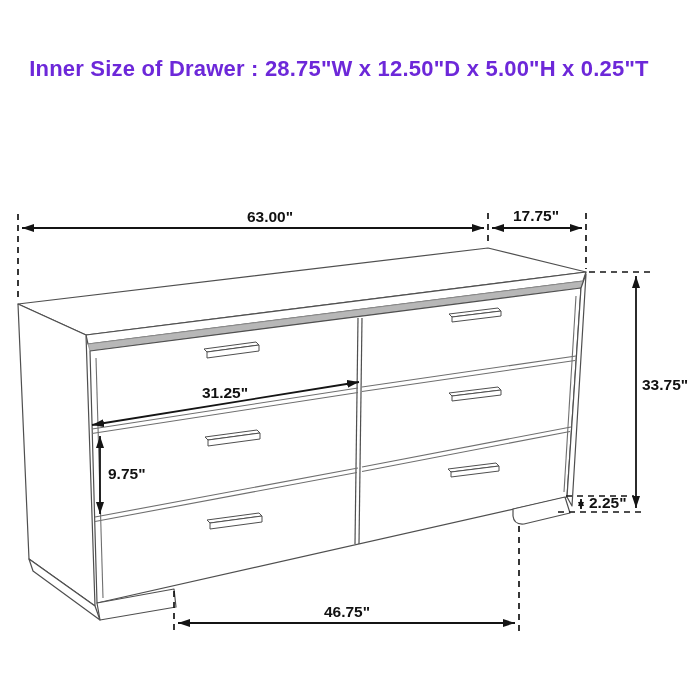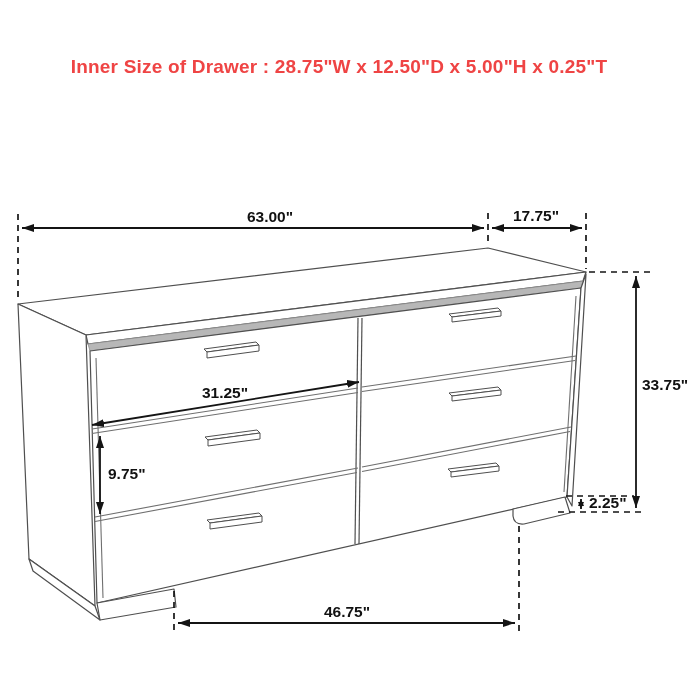--- a/index.html
+++ b/index.html
@@ -2,21 +2,21 @@
 <html><head>
 <meta charset="utf-8">
 <style>
   html,body{margin:0;padding:0;background:#e8e8e8;}
   .stage{
     position:relative;width:700px;height:700px;background:#ffffff;
     font-family:"Liberation Sans","DejaVu Sans",sans-serif;overflow:hidden;
   }
   .header-note{
     position:absolute;top:56px;left:0;right:22px;text-align:center;
-    font-size:19px;font-weight:bold;color:#ef4444;letter-spacing:0.2px;
+    font-size:22px;font-weight:bold;color:#6d28d9;letter-spacing:0.2px;
   }
   svg{position:absolute;top:0;left:0;}
   .furn{stroke:#4f4f4f;stroke-width:1.2;fill:#ffffff;stroke-linejoin:round;}
   .furn-line{stroke:#4f4f4f;stroke-width:1.2;fill:none;}
   .gapline{stroke:#6f6f6f;stroke-width:1.1;fill:none;}
   .edge-strip{fill:#b7b7b7;stroke:#8d8d8d;stroke-width:0.8;}
   .handle{stroke:#4f4f4f;stroke-width:1;fill:#ffffff;stroke-linejoin:round;}
   .dim{stroke:#141414;stroke-width:1.8;fill:none;}
   .dashline{stroke:#141414;stroke-width:1.7;fill:none;stroke-dasharray:6 5;}
   .dim-label{font-family:"Liberation Sans","DejaVu Sans",sans-serif;

